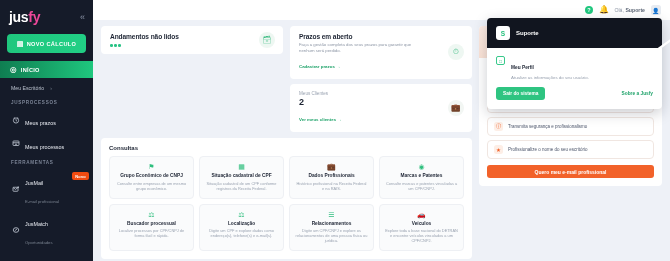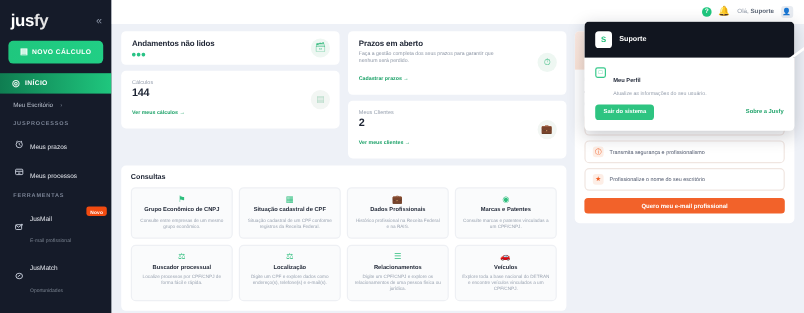--- a/index.html
+++ b/index.html
@@ -15,21 +15,21 @@
   .sidebar {
     width: 93px; height: 261px;
     background: #151b29;
     flex: 0 0 93px;
     position: relative;
     overflow: hidden;
     padding-top: 6px;
   }
   .brand-row { display:flex; align-items:center; justify-content:space-between; padding: 3px 8px 0 9px; }
   .brand { font-size: 14px; font-weight: 700; letter-spacing: -0.3px; color:#ffffff; }
-  .brand .y { color:#e5e5e5;text-align:center; }
+  .brand .y { color:#ec4899;text-align:center; }
   .collapse { color:#8a93a5; font-size:9px; line-height:1; }
 
   .newcalc {
     margin: 9px 7px 8px 7px;
     height: 19px;
     border-radius: 4px;
     background: linear-gradient(90deg,#1fc77e 0%, #21cf85 100%);
     color:#fff; font-size:5.6px; font-weight:700; letter-spacing:.35px;
     display:flex; align-items:center; justify-content:center; gap:3px;
   }
@@ -251,26 +251,20 @@
       <div class="col col-a">
         <div class="card">
           <div class="card-title">Andamentos não lidos</div>
           <div class="dots">
               <i></i>
               <i></i>
               <i></i>
             </div>
           <div class="card-ic">🗃</div>
         </div>
-        <div class="card">
-          <div class="kpi-label">Cálculos</div>
-          <div class="kpi-val">144</div>
-          <div class="card-link">Ver meus cálculos →</div>
-          <div class="card-ic faded">▤</div>
-        </div>
       </div>
 
       <div class="col col-b">
         <div class="card">
           <div class="card-title">Prazos em aberto</div>
           <div class="card-sub">Faça a gestão completa dos seus prazos para garantir que nenhum será perdido.</div>
           <div class="card-link">Cadastrar prazos →</div>
           <div class="card-ic">⏱</div>
         </div>
         <div class="card">

